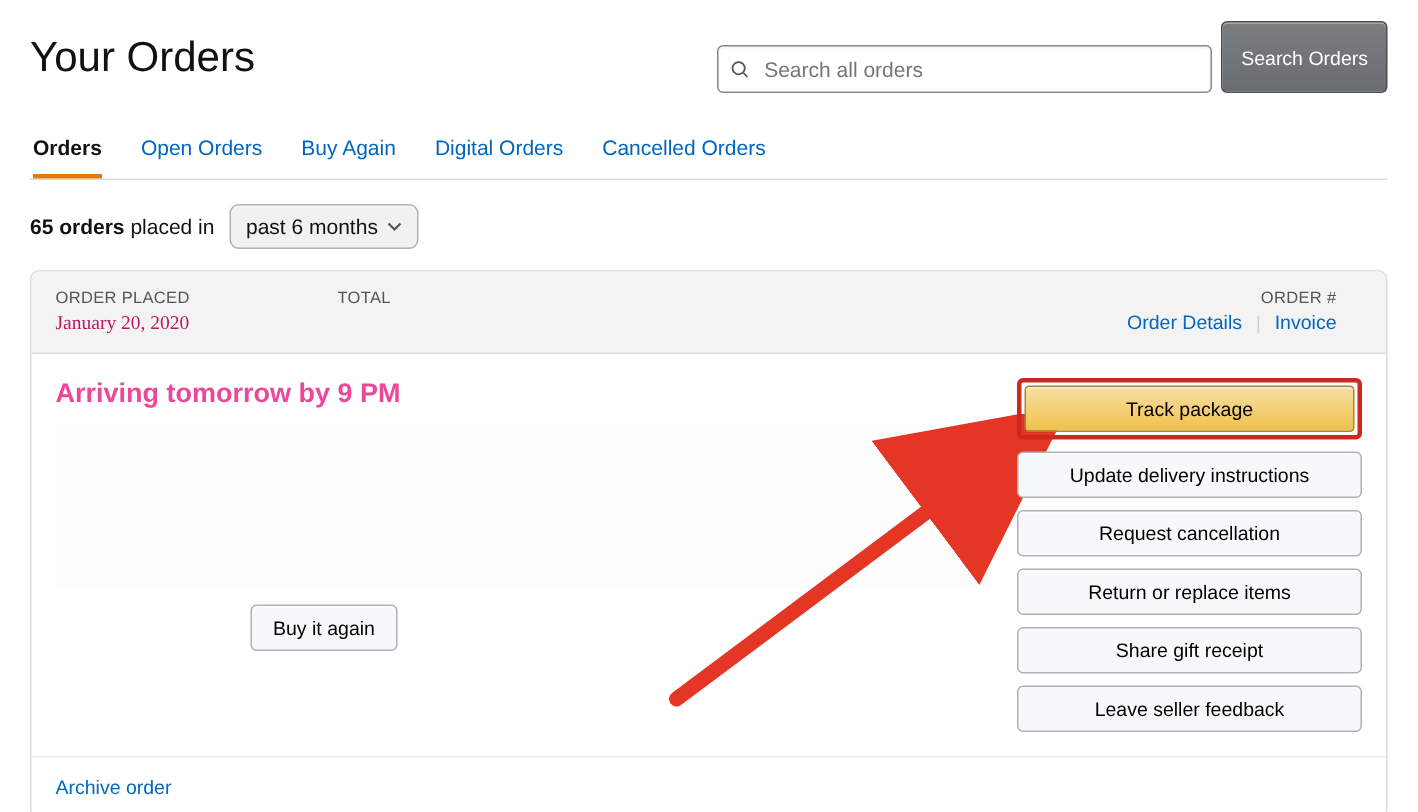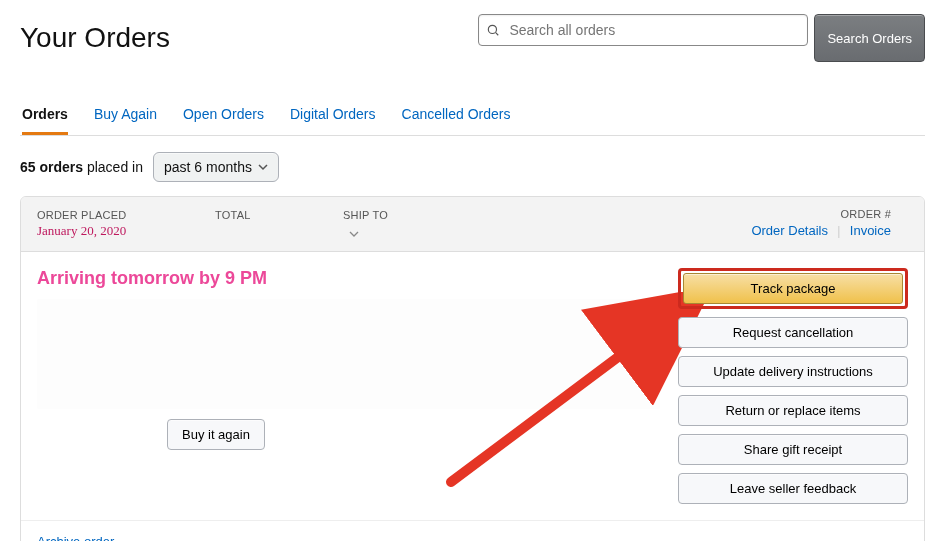--- a/index.html
+++ b/index.html
@@ -1,33 +1,33 @@
 <!DOCTYPE html>
 <html><head>
 <meta charset="utf-8">
 <style>
   * { box-sizing: border-box; margin: 0; padding: 0; }
   body { font-family: "Amazon Ember", Arial, sans-serif; background: #fff; color: #111; width: 945px; }
   .container { padding: 14px 20px 20px 20px; }
-  .header-row { display: flex; align-items: center; justify-content: space-between; margin-bottom: 34px; }
+  .header-row { display: flex; align-items: center; justify-content: space-between; margin-bottom: 18px; }
   .page-title { font-size: 28px; font-weight: 400; color: #111; }
-  .search-group { display: flex; align-items: flex-start; gap: 6px; }
+  .search-group { display: flex; align-items: flex-end; gap: 6px; }
   .search-box { position: relative; }
   .search-input { width: 330px; height: 32px; border: 1px solid #888; border-radius: 4px; padding: 4px 8px 4px 30px; font-size: 14px; box-shadow: 0 1px 2px rgba(0,0,0,0.07) inset; }
   .search-icon { position: absolute; left: 8px; top: 50%; transform: translateY(-50%); width: 14px; height: 14px; color: #555; }
   .search-btn { height: 48px; background: linear-gradient(#7b7e81,#696c70); color: #fff; border: 1px solid #4a4c4f; border-radius: 4px; padding: 0 12px; font-size: 13px; cursor: pointer; box-shadow: 0 1px 0 rgba(255,255,255,.3) inset; }
   .tabs { display: flex; gap: 26px; border-bottom: 1px solid #ddd; padding: 0 2px; }
   .tab { font-size: 14px; padding: 10px 0; cursor: pointer; color: #0066c0; }
   .tab.active { color: #111; font-weight: 700; border-bottom: 3px solid #e47911; }
   .filter-row { display: flex; align-items: center; gap: 10px; margin: 16px 0 14px 0; font-size: 14px; }
   .filter-count { font-weight: 700; }
   .period-select { display: inline-flex; align-items: center; gap: 6px; background: #f0f2f2; border: 1px solid #adb1b8; border-radius: 6px; padding: 6px 10px; font-size: 14px; cursor: pointer; box-shadow: 0 1px 0 rgba(255,255,255,.5) inset; }
   .chev { width: 10px; height: 10px; }
   .order-card { border: 1px solid #ddd; border-radius: 6px; overflow: hidden; }
-  .order-header { background: #f3f3f3; border-bottom: 1px solid #ddd; padding: 12px 16px; display: grid; grid-template-columns: 170px 120px 140px 1fr; column-gap: 8px; font-size: 12px; position: relative; }
+  .order-header { background: #f3f3f3; border-bottom: 1px solid #ddd; padding: 12px 16px; display: grid; grid-template-columns: 170px 120px 140px 1fr; column-gap: 18px; font-size: 12px; position: relative; }
   .hdr-label { color: #555; text-transform: uppercase; letter-spacing: .02em; font-size: 11px; margin-bottom: 2px; }
   .hdr-val { color: #be185d; font-size: 13px; font-family: Liberation Serif, serif; }
   .hdr-right { position: absolute; right: 33px; top: 10px; text-align: right; font-size: 12px; }
   .hdr-right .hdr-label { display: inline; }
   .hdr-right .mask { color: #bbb; letter-spacing: 1px; }
   .hdr-links { margin-top: 2px; }
   .hdr-links a { color: #0066c0; text-decoration: none; font-size: 13px; }
   .hdr-links .sep { color: #ccc; margin: 0 6px; }
   .shipto-inline { display: inline-flex; align-items: center; gap: 6px; }
   .order-body { padding: 16px; display: flex; gap: 18px; position: relative; }
@@ -58,22 +58,22 @@
             <line x1="21" y1="21" x2="16.65" y2="16.65"></line>
           </svg>
         <input class="search-input" type="text" placeholder="Search all orders" style="">
       </div>
       <button class="search-btn">Search Orders</button>
     </div>
   </div>
 
   <div class="tabs">
     <div class="tab active">Orders</div>
+    <div class="tab">Open Orders</div>
     <div class="tab">Buy Again</div>
-    <div class="tab">Open Orders</div>
     <div class="tab">Digital Orders</div>
     <div class="tab">Cancelled Orders</div>
   </div>
 
   <div class="filter-row">
     <span><span class="filter-count">65 orders</span> <span>placed in</span></span>
     <div class="period-select">
       <span>past 6 months</span>
       <svg class="chev" viewBox="0 0 10 10">
           <path d="M1 3 L5 7 L9 3" fill="none" stroke="#555" stroke-width="1.5"></path>
@@ -84,29 +84,20 @@
   <div class="order-card">
 
     <div class="order-header">
       <div>
         <div class="hdr-label">ORDER PLACED</div>
         <div class="hdr-val">January 20, 2020</div>
       </div>
       <div>
         <div class="hdr-label">TOTAL</div>
         <div class="hdr-val"></div>
-      </div>
-      <div>
-        <div class="hdr-label">SHIP TO</div>
-        <div class="hdr-val shipto-inline">
-          <span></span>
-          <svg class="chev" viewBox="0 0 10 10">
-              <path d="M1 3 L5 7 L9 3" fill="none" stroke="#888" stroke-width="1.3"></path>
-            </svg>
-        </div>
       </div>
       <div></div>
       <div class="hdr-right">
         <span class="hdr-label">ORDER #</span>
         <span class="mask"></span>
         <div class="hdr-links">
           <a href="#">Order Details</a>
           <span class="sep">|</span>
           <a href="#">Invoice</a>
         </div>
@@ -128,22 +119,22 @@
             <path d="M0,0 L12,6 L0,12 Z" fill="#e53525"></path>
           </marker>
         </defs>
         <path d="M40,190 L278,12" stroke="#e53525" stroke-width="10" stroke-linecap="round" marker-end="url(#ah)"></path>
       </svg>
 
       <div class="body-right">
         <div class="btn-track-wrap">
           <button class="btn-primary">Track package</button>
         </div>
+        <button class="btn-side">Update delivery instructions</button>
         <button class="btn-side">Request cancellation</button>
-        <button class="btn-side">Update delivery instructions</button>
         <button class="btn-side">Return or replace items</button>
         <button class="btn-side">Share gift receipt</button>
         <button class="btn-side">Leave seller feedback</button>
       </div>
     </div>
 
     <div class="order-footer">
       <a class="archive-link" href="#">Archive order</a>
     </div>
 

